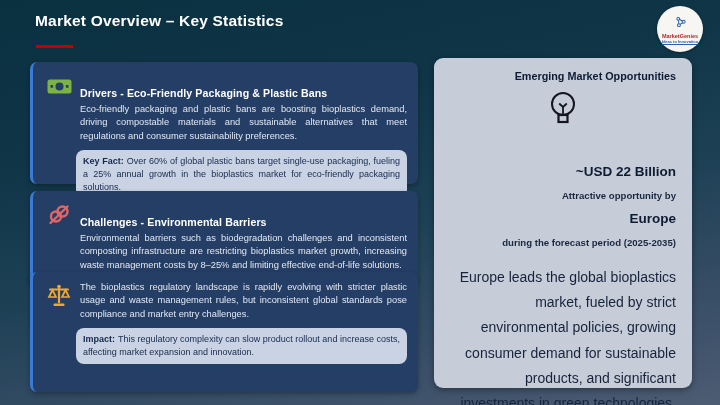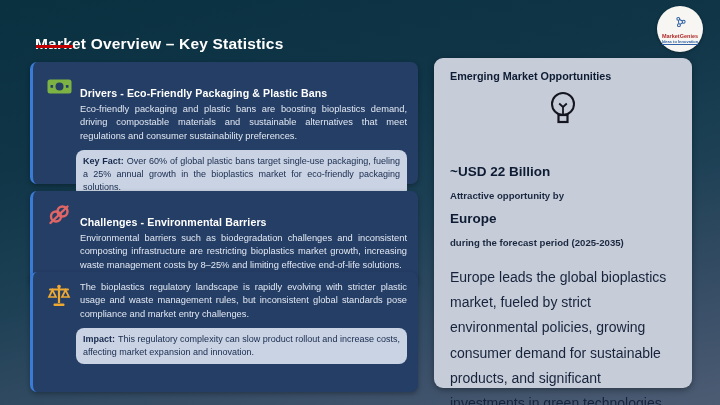--- a/index.html
+++ b/index.html
@@ -8,21 +8,21 @@
 
   .slide {
     position: relative;
     width: 720px; height: 405px;
     background: linear-gradient(168deg, #0a3140 0%, #0f3547 30%, #1d4055 55%, #3a4f68 82%, #4c5c73 100%);
     overflow: hidden;
   }
 
   
   .page-title {
-    position: absolute; left: 35px; top: 35px;
+    position: absolute; left: 35px; top: 12px;
     font-size: 15.5px; font-weight: bold; color: #ffffff;
     letter-spacing: 0.2px;
   }
   .title-underline {
     position: absolute; left: 36px; top: 45px;
     width: 37px; height: 2.5px; background: #c00000;
   }
   .logo-badge {
     position: absolute; right: 17px; top: 6px;
     width: 46px; height: 46px; border-radius: 50%;
@@ -65,21 +65,21 @@
   .callout-label { font-weight: bold; margin-right: 3px; }
 
   
   .opps-panel {
     position: absolute; left: 434px; top: 58px;
     width: 258px; height: 330px;
     background: #c6cdd8;
     border-radius: 9px;
     box-shadow: 0 2px 6px rgba(0,0,0,0.35);
     padding: 12px 16px;
-    text-align: left; color: #0d1b33;
+    text-align: right; color: #0d1b33;
   }
   .opps-title { font-size: 10.8px; font-weight: bold; color: #0d1b33; }
   .opps-bulb { margin-top: 7px; height: 42px; display: flex; justify-content: center; }
   .opps-value { font-size: 13.5px; font-weight: bold; margin-top: 33px; }
   .opps-sub { font-size: 9.6px; font-weight: 600; margin-top: 11px; color: #1a2740; }
   .opps-region { font-size: 13.5px; font-weight: bold; margin-top: 10px; }
   .opps-desc {
     font-size: 14px; font-weight: 500; line-height: 1.8;
     margin-top: 17px; color: #17233c;
   }

